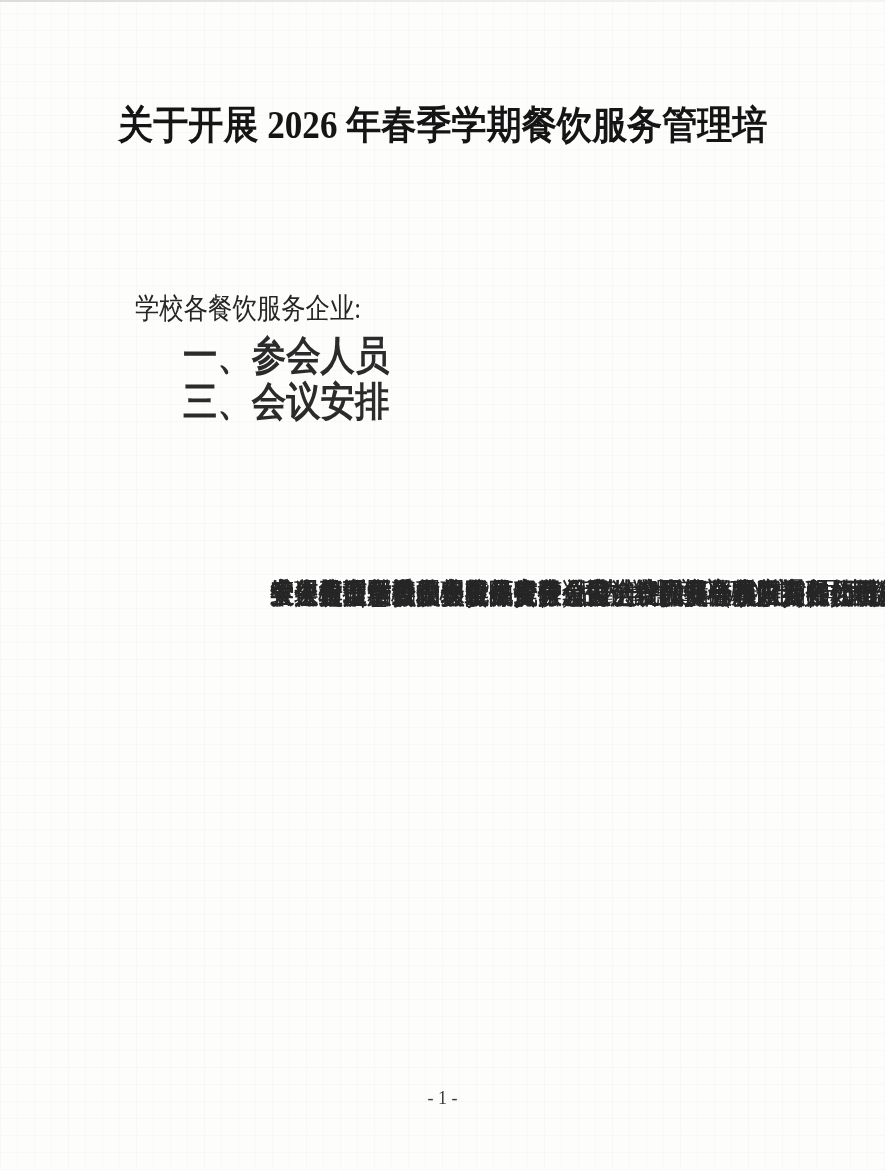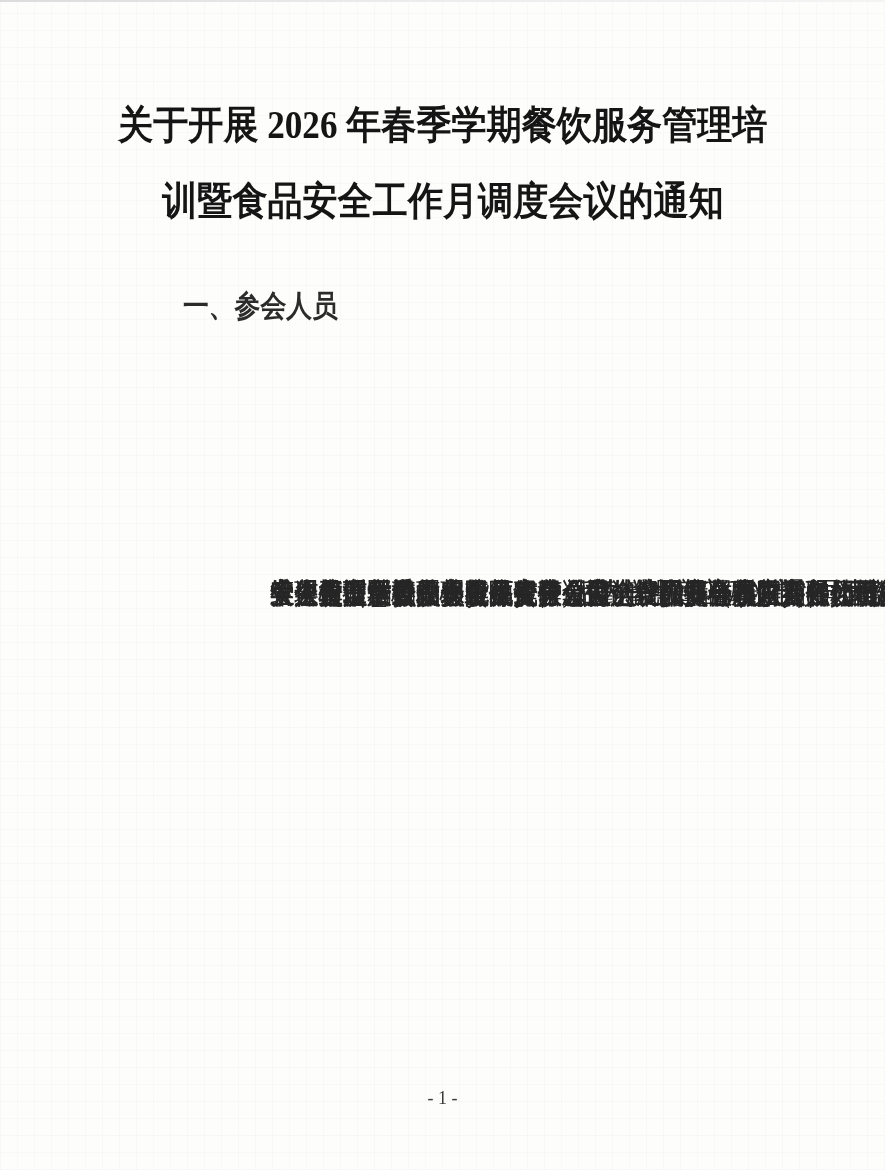--- a/index.html
+++ b/index.html
@@ -64,54 +64,55 @@
     font-size:29px;
     white-space:pre;
     color:var(--ink);
   }
   .line > .line-text{
     display:inline-block;
     transform:scaleX(0.84);
     transform-origin:0 50%;
   }
   .line.heading{
-    font-family:Liberation Mono, monospace;
+    font-family:Liberation Sans, sans-serif;
     font-weight:bold;
-    font-size:30px;
+    font-size:40px;
     color:var(--heading-ink);
   }
   .line.heading > .line-text{transform:scaleX(0.86);}
 
   .footer{
     position:absolute;
     top:1086px;left:0;right:0;height:24px;line-height:24px;
     text-align:center;
     font-size:18px;
     color:var(--footer-ink);
   }
 </style>
 </head>
 <body>
 
 <div class="page">
   <div class="scan-edge-top"></div>
 
   <header class="title">
     <div class="title-line"><span>关于开展 2026 年春季学期餐饮服务管理培</span></div>
-    <div class="title-line"><span>训暨食品安全工作月调度会议的通知</span></div>
   </header>
 
   <main class="body" id="body-lines">
+      <div class="line salutation" style="padding-left: 0px;"><span class="line-text">学校各餐饮服务企业:</span></div>
       <div class="line body" style="padding-left: 48px;"><span class="line-text">根据学校相关工作安排，为进一步提高校内各餐厅档口、</span></div>
       <div class="line body" style="padding-left: 0px;"><span class="line-text">学生超市、直饮水机等服务单位的餐饮服务水平，强化食品</span></div>
       <div class="line body" style="padding-left: 0px;"><span class="line-text">安全管理意识，保障师生饮食安全，现开展本学期餐饮服务</span></div>
       <div class="line body" style="padding-left: 0px;"><span class="line-text">管理培训暨食品安全工作月调度会议，具体事宜通知如下:</span></div>
       <div class="line heading" style="padding-left: 48px;"><span class="line-text">一、参会人员</span></div>
       <div class="line body" style="padding-left: 48px;"><span class="line-text">生活服务中心有限责任公司、培训中心有限责任公司、</span></div>
       <div class="line body" style="padding-left: 0px;"><span class="line-text">大连五联后勤管理服务有限公司、沈阳快一餐饮有限公司分</span></div>
       <div class="line body" style="padding-left: 0px;"><span class="line-text">管餐饮工作经理、食品安全总监、食品安全员以及各档口从</span></div>
       <div class="line body" style="padding-left: 0px;"><span class="line-text">业人员（档口人员限 1 人）; 校内学生商店（超市）、直饮机</span></div>
       <div class="line body" style="padding-left: 0px;"><span class="line-text">维保单位、自助售货机经营企业从业人员（限 1 人）; 大学</span></div>
       <div class="line body" style="padding-left: 0px;"><span class="line-text">生伙食监督委员会学生代表; 后勤管理处科级以上领导干部。</span></div>
+      <div class="line heading" style="padding-left: 48px;"><span class="line-text">三、会议安排</span></div>
     </main>
 
   <footer class="footer"><span>- 1 -</span></footer>
 </div>
 
 </body></html>

